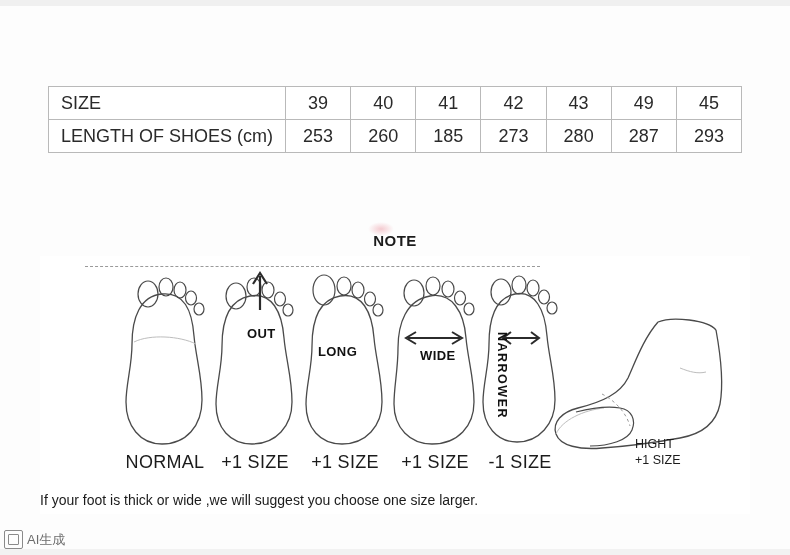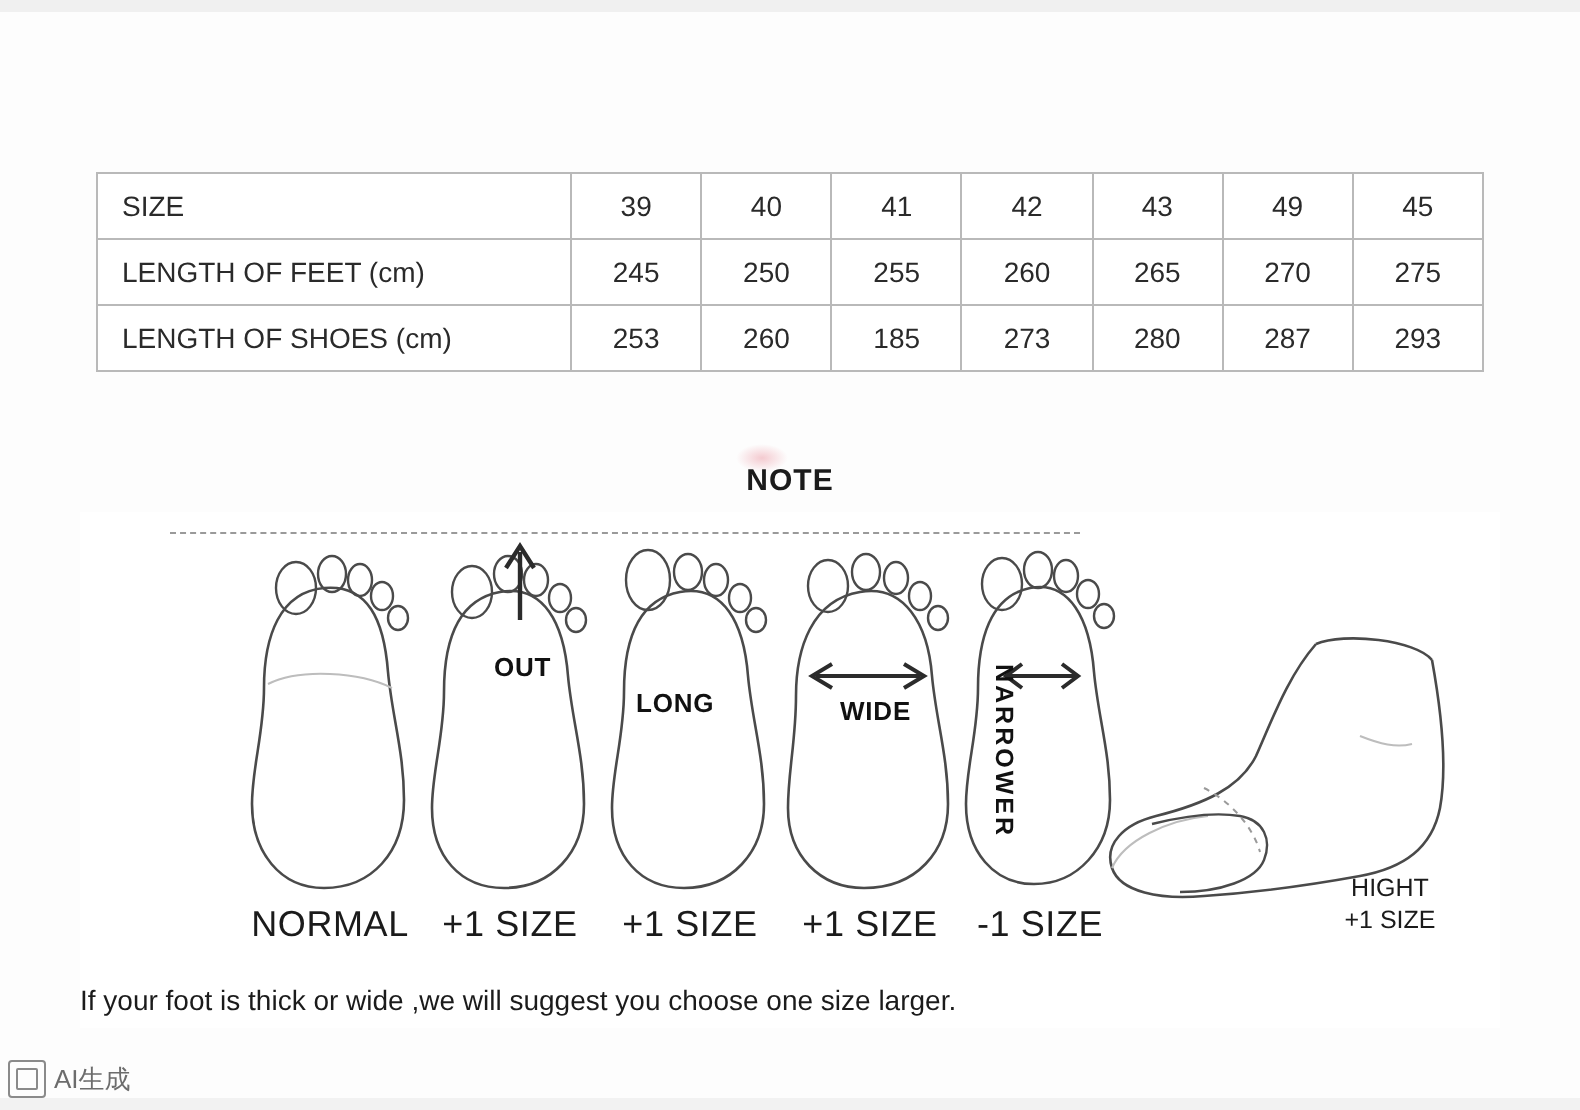--- a/index.html
+++ b/index.html
@@ -35,21 +35,21 @@
     position: absolute;
     left: 48px;
     top: 86px;
     width: 694px;
     border-collapse: collapse;
     table-layout: fixed;
   }
   .size-table td {
     border: 1px solid #b9b9b9;
     height: 32px;
-    font-size: 14px;
+    font-size: 18px;
     color: #2a2a2a;
     padding: 0 10px;
     background: #ffffff;
   }
   .size-table td.label {
     text-align: left;
     width: 214px;
     padding-left: 12px;
   }
   .size-table td.val {
@@ -118,21 +118,21 @@
     color: #111;
     writing-mode: vertical-rl;
     letter-spacing: 1.5px;
     transform: rotate(0deg);
   }
   .hight-label {
     position: absolute;
     left: 595px;
     top: 180px;
     width: 120px;
-    text-align: center;
+    text-align: left;
     font-size: 12.5px;
     color: #1b1b1b;
     line-height: 16px;
   }
   .footer-note {
     position: absolute;
     left: 0;
     top: 236px;
     width: 710px;
     text-align: left;
@@ -198,30 +198,20 @@
         <td class="label">SIZE</td>
         <td class="val">39</td>
         <td class="val">40</td>
         <td class="val">41</td>
         <td class="val">42</td>
         <td class="val">43</td>
         <td class="val">49</td>
         <td class="val">45</td>
       </tr>
       <tr>
-        <td class="label">LENGTH OF FEET (cm)</td>
-        <td class="val">245</td>
-        <td class="val">250</td>
-        <td class="val">255</td>
-        <td class="val">260</td>
-        <td class="val">265</td>
-        <td class="val">270</td>
-        <td class="val">275</td>
-      </tr>
-      <tr>
         <td class="label">LENGTH OF SHOES (cm)</td>
         <td class="val">253</td>
         <td class="val">260</td>
         <td class="val">185</td>
         <td class="val">273</td>
         <td class="val">280</td>
         <td class="val">287</td>
         <td class="val">293</td>
       </tr>
     </tbody>

